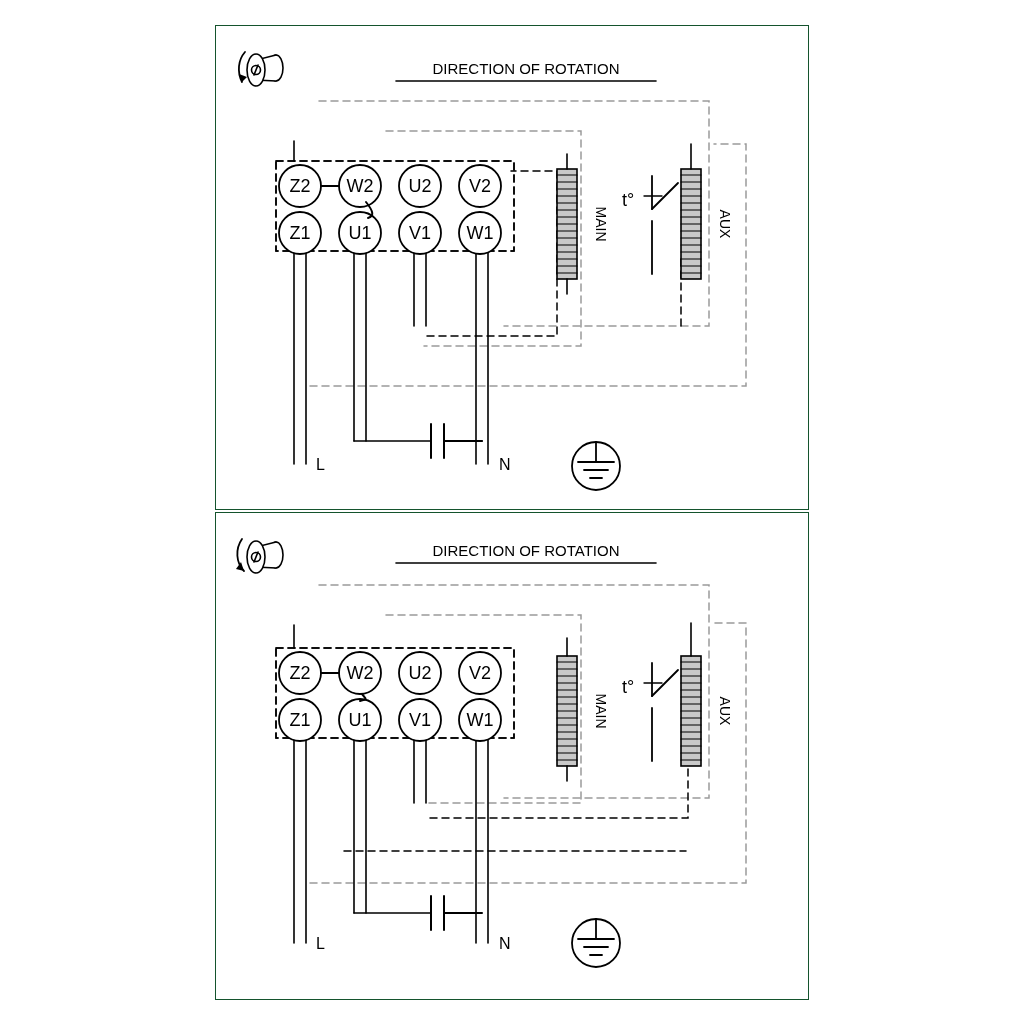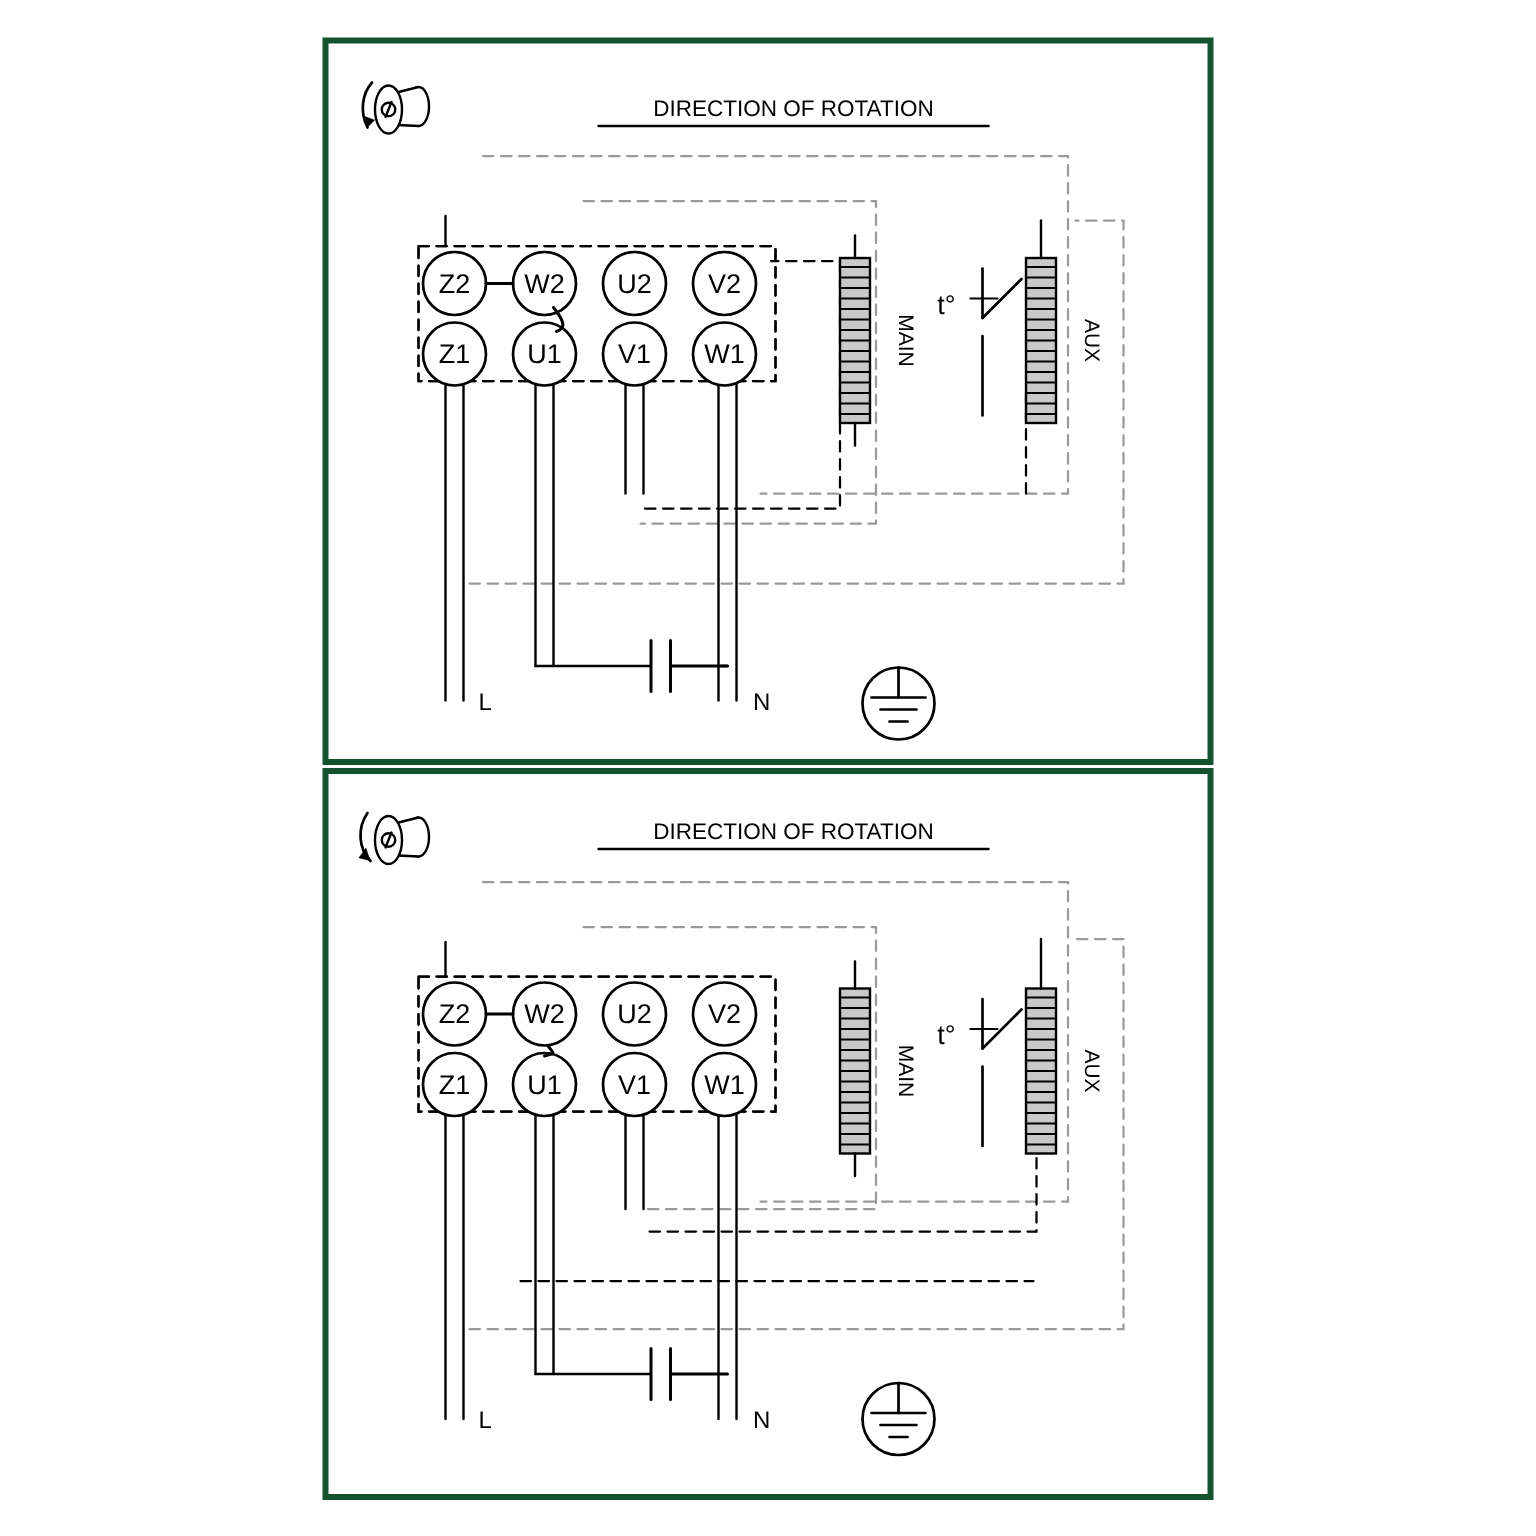--- a/index.html
+++ b/index.html
@@ -1,18 +1,18 @@
 <!DOCTYPE html>
 <html><head>
 <meta charset="utf-8">
 <style>
   html,body{margin:0;padding:0;background:#ffffff;}
   body{width:1024px;height:1024px;font-family:"Liberation Sans", sans-serif;overflow:hidden;}
   #root{position:relative;width:1024px;height:1024px;}
-  .panel{position:absolute;border:4px solid #14532d;box-sizing:border-box;background:#fff;text-align:center;}
+  .panel{position:absolute;border:1px solid #14532d;box-sizing:border-box;background:#fff;text-align:center;}
   svg{display:block;}
   .lbl{font-family:"Liberation Sans", sans-serif;}
 </style>
 </head>
 <body>
 
 <div id="root">
 
   <div class="panel" style="left:215px;top:25px;width:594px;height:485px;">
     <svg width="590" height="481" viewBox="0 0 590 481">

